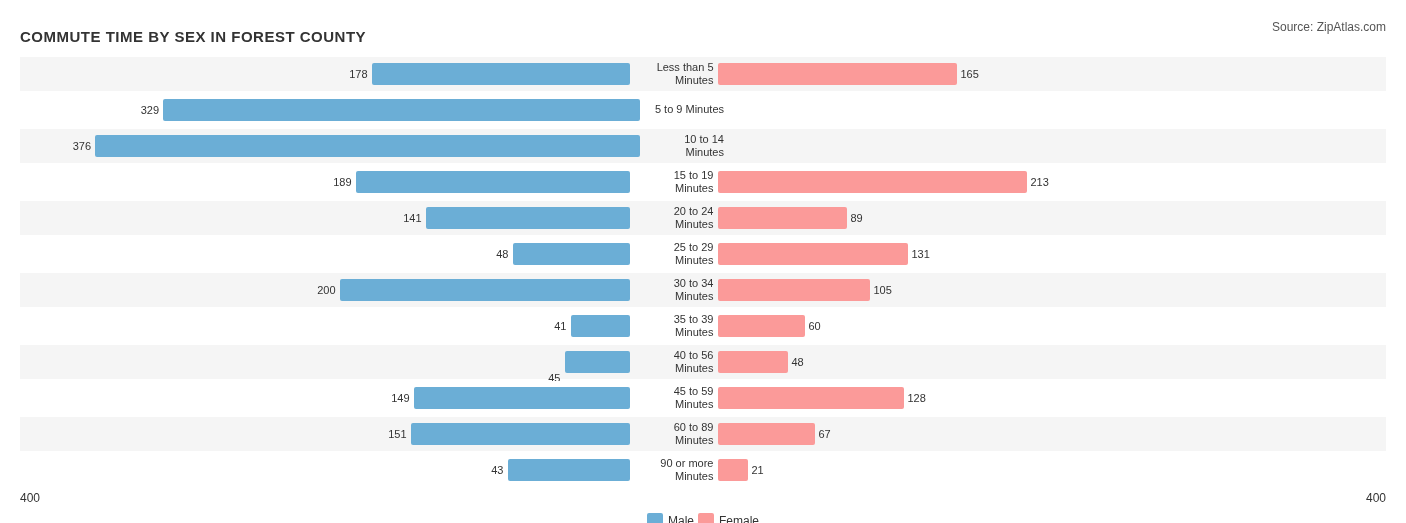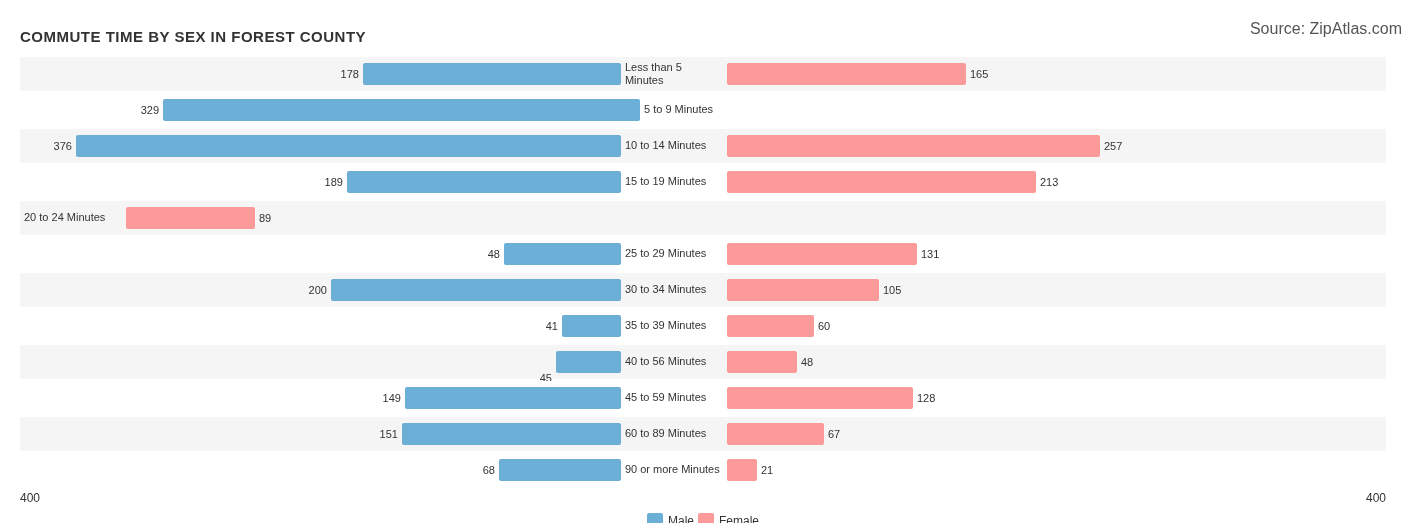--- a/index.html
+++ b/index.html
@@ -22,22 +22,22 @@
       font-weight: bold;
       text-transform: uppercase;
       color: #333;
       margin-bottom: 12px;
       letter-spacing: 0.5px;
       margin-top: 8px;
     }
     .source {
       position: absolute;
       top: 20px;
-      right: 4px;
-      font-size: 16px;
+      right: 20px;
+      font-size: 12px;
       color: #555;
     }
     .bars-area {
       width: 100%;
       position: relative;
     }
     .row {
       display: flex;
       align-items: center;
       height: 34px;
@@ -59,22 +59,22 @@
       height: 100%;
     }
     .right-section {
       width: 680px;
       display: flex;
       align-items: center;
       position: relative;
       height: 100%;
     }
     .label-center {
-      width: 106px;
-      text-align: left;
+      width: 88px;
+      text-align: right;
       font-size: 11px;
       color: #333;
       flex-shrink: 0;
       padding: 0 4px;
       line-height: 1.2;
     }
     .male-bar {
       height: 22px;
       background: #6baed6;
       border-radius: 2px;
@@ -154,37 +154,37 @@
           <div class="male-bar" style="width: 477px;"></div>
         </div>
         <div class="label-center">5 to 9 Minutes</div>
       </div>
       <div class="row">
         <div class="left-section">
           <span class="male-value" style="right: 549px;">376</span>
           <div class="male-bar" style="width: 545px;"></div>
         </div>
         <div class="label-center">10 to 14 Minutes</div>
-        <div class="right-section">
-          <div class="female-bar" style="width: 373px;"></div>
-          <span class="female-value" style="left: 377px;">257</span>
-        </div>
       </div>
       <div class="row">
         <div class="left-section">
           <span class="male-value" style="right: 278px;">189</span>
           <div class="male-bar" style="width: 274px;"></div>
         </div>
         <div class="label-center">15 to 19 Minutes</div>
         <div class="right-section">
           <div class="female-bar" style="width: 309px;"></div>
           <span class="female-value" style="left: 313px;">213</span>
         </div>
       </div>
       <div class="row">
+        <div class="left-section">
+          <span class="male-value" style="right: 208px;">141</span>
+          <div class="male-bar" style="width: 204px;"></div>
+        </div>
         <div class="label-center">20 to 24 Minutes</div>
         <div class="right-section">
           <div class="female-bar" style="width: 129px;"></div>
           <span class="female-value" style="left: 133px;">89</span>
         </div>
       </div>
       <div class="row">
         <div class="left-section">
           <span class="male-value" style="right: 121px;">48</span>
           <div class="male-bar" style="width: 117px;"></div>
@@ -245,21 +245,21 @@
           <div class="male-bar" style="width: 219px;"></div>
         </div>
         <div class="label-center">60 to 89 Minutes</div>
         <div class="right-section">
           <div class="female-bar" style="width: 97px;"></div>
           <span class="female-value" style="left: 101px;">67</span>
         </div>
       </div>
       <div class="row">
         <div class="left-section">
-          <span class="male-value" style="right: 126px;">68</span>
+          <span class="male-value" style="right: 126px;">43</span>
           <div class="male-bar" style="width: 122px;"></div>
         </div>
         <div class="label-center">90 or more Minutes</div>
         <div class="right-section">
           <div class="female-bar" style="width: 30px;"></div>
           <span class="female-value" style="left: 34px;">21</span>
         </div>
       </div>
     </div>
 

